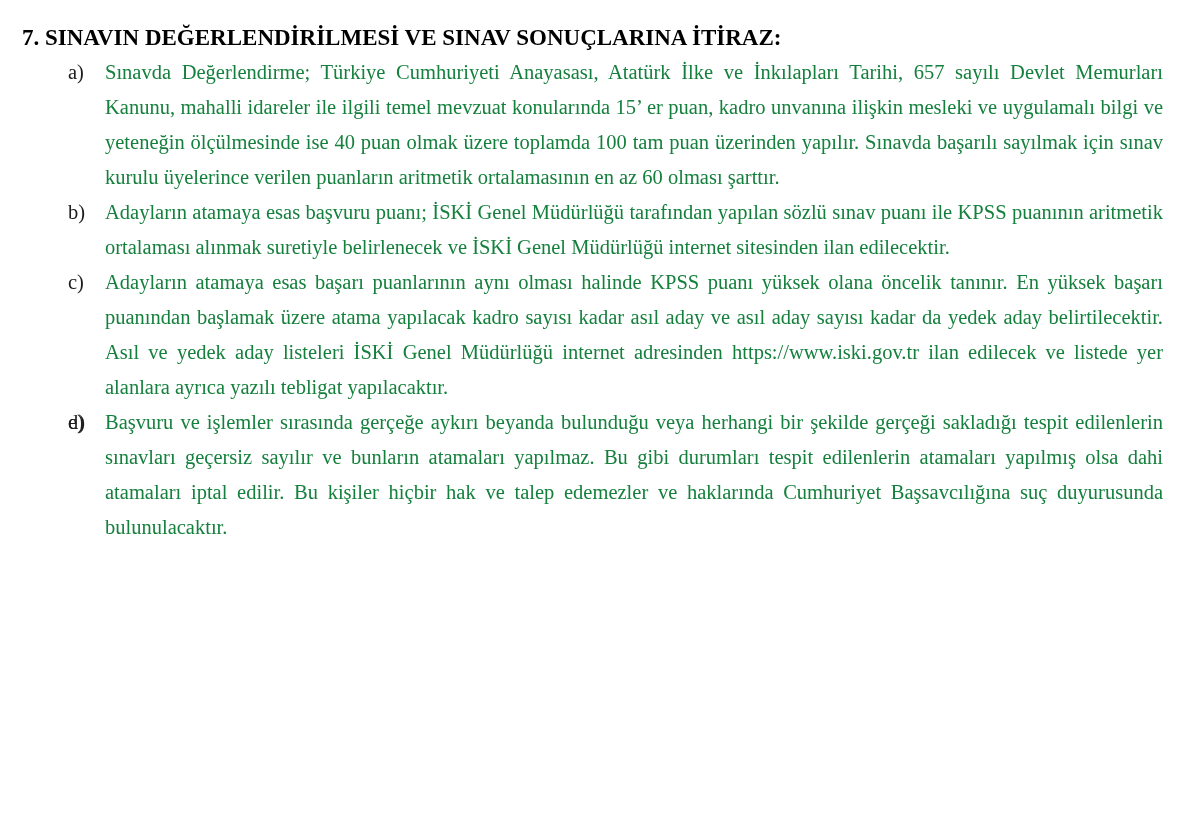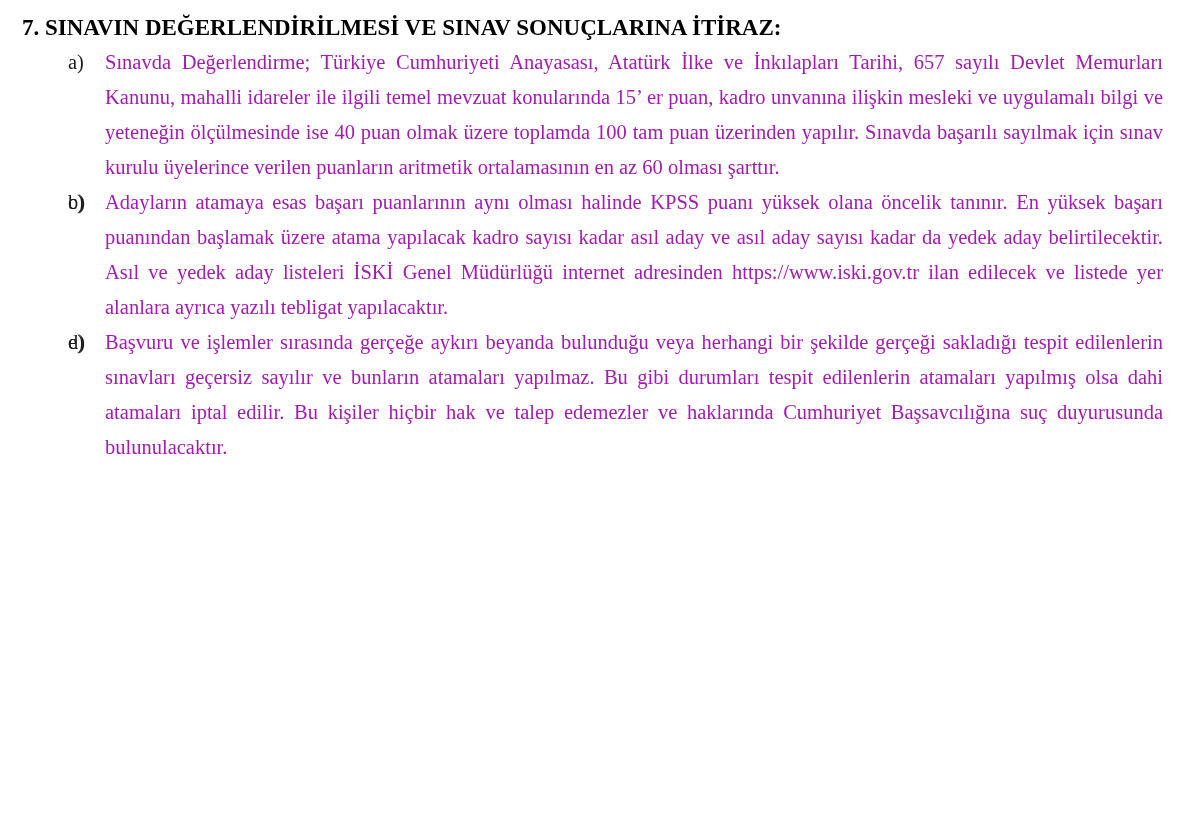--- a/index.html
+++ b/index.html
@@ -6,21 +6,21 @@
     margin: 0;
     padding: 0;
     background: #ffffff;
   }
   .page {
     position: relative;
     width: 1200px;
     height: 817px;
     background: #ffffff;
     box-sizing: border-box;
-    padding: 10px 37px 0 22px;
+    padding: 20px 37px 0 22px;
     font-family: "Liberation Serif", "DejaVu Serif", serif;
     color: #1c1c1c;
     overflow: hidden;
   }
   .heading {
     font-size: 23px;
     font-weight: bold;
     line-height: 35px;
     color: #000000;
     white-space: nowrap;
@@ -37,39 +37,40 @@
     line-height: 35px;
     text-align: justify;
   }
   .item-label {
     position: absolute;
     left: 46px;
     top: 0;
     text-align: left;
   }
   .item-text, .item-link {
-    color: #a21caf;
+    color: #15803d;
   }
 </style>
 </head>
 <body>
 
 <div class="page">
 
   <div class="heading">7. SINAVIN DEĞERLENDİRİLMESİ VE SINAV SONUÇLARINA İTİRAZ:</div>
 
   <div class="list">
 
     <div class="item">
       <span class="item-label">a)</span>
       <span class="item-text">Sınavda Değerlendirme; Türkiye Cumhuriyeti Anayasası, Atatürk İlke ve İnkılapları Tarihi, 657 sayılı Devlet Memurları Kanunu, mahalli idareler ile ilgili temel mevzuat konularında 15’ er puan, kadro unvanına ilişkin mesleki ve uygulamalı bilgi ve yeteneğin ölçülmesinde ise 40 puan olmak üzere toplamda 100 tam puan üzerinden yapılır. Sınavda başarılı sayılmak için sınav kurulu üyelerince verilen puanların aritmetik ortalamasının en az 60 olması şarttır.</span>
     </div>
 
     <div class="item">
       <span class="item-label">b)</span>
+      <span class="item-text">Adayların atamaya esas başvuru puanı; İSKİ Genel Müdürlüğü tarafından yapılan sözlü sınav puanı ile KPSS puanının aritmetik ortalaması alınmak suretiyle belirlenecek ve İSKİ Genel Müdürlüğü internet sitesinden ilan edilecektir.</span>
     </div>
 
     <div class="item">
       <span class="item-label">c)</span>
       <span class="item-text">Adayların atamaya esas başarı puanlarının aynı olması halinde KPSS puanı yüksek olana öncelik tanınır. En yüksek başarı puanından başlamak üzere atama yapılacak kadro sayısı kadar asıl aday ve asıl aday sayısı kadar da yedek aday belirtilecektir. Asıl ve yedek aday listeleri İSKİ Genel Müdürlüğü internet adresinden </span><span class="item-link">https://www.iski.gov.tr</span><span class="item-text"> ilan edilecek ve listede yer alanlara ayrıca yazılı tebligat yapılacaktır.</span>
     </div>
 
     <div class="item">
       <span class="item-label">d)</span>
     </div>

